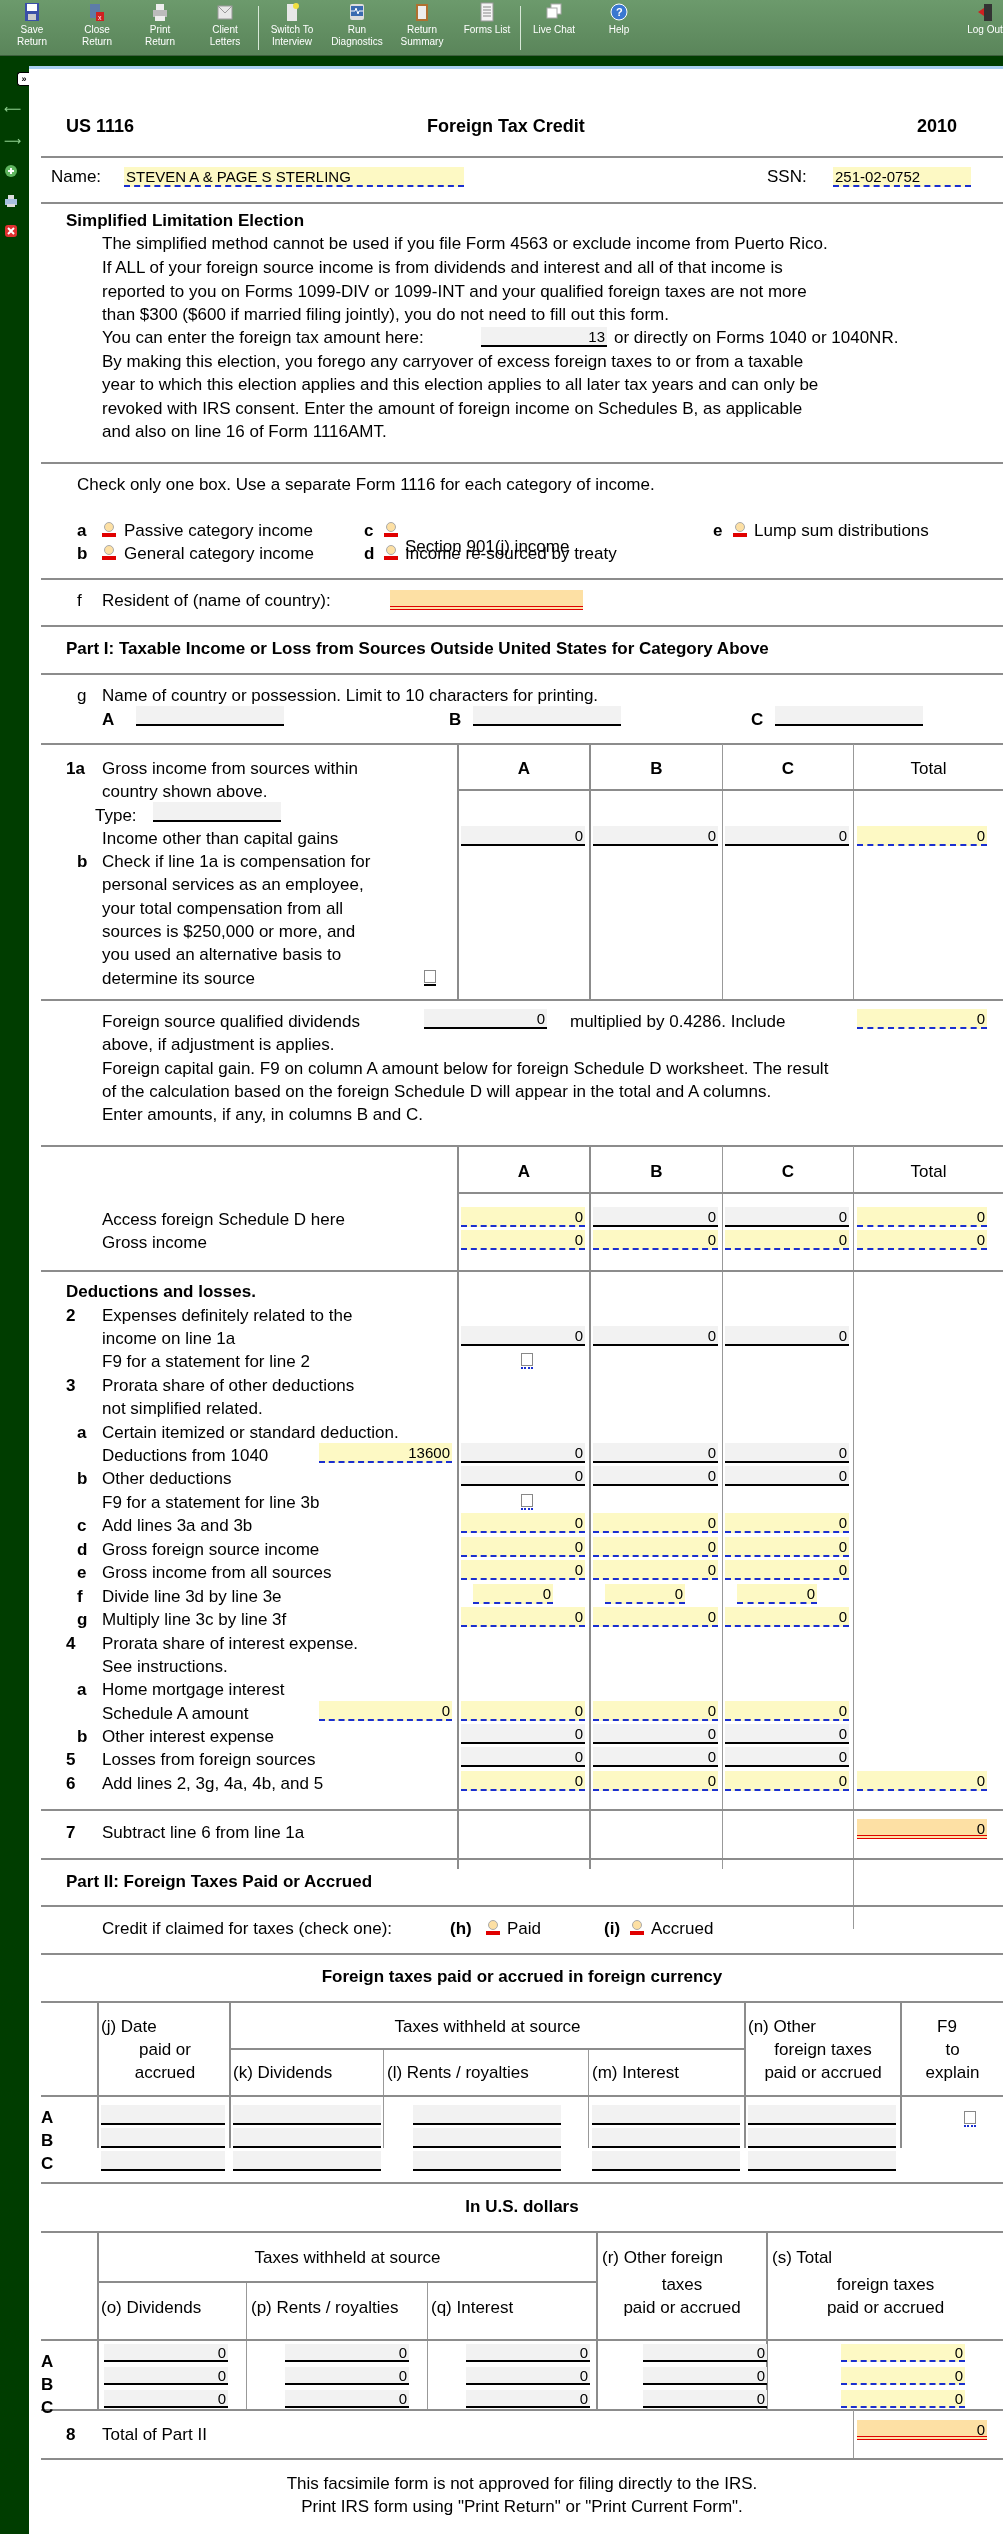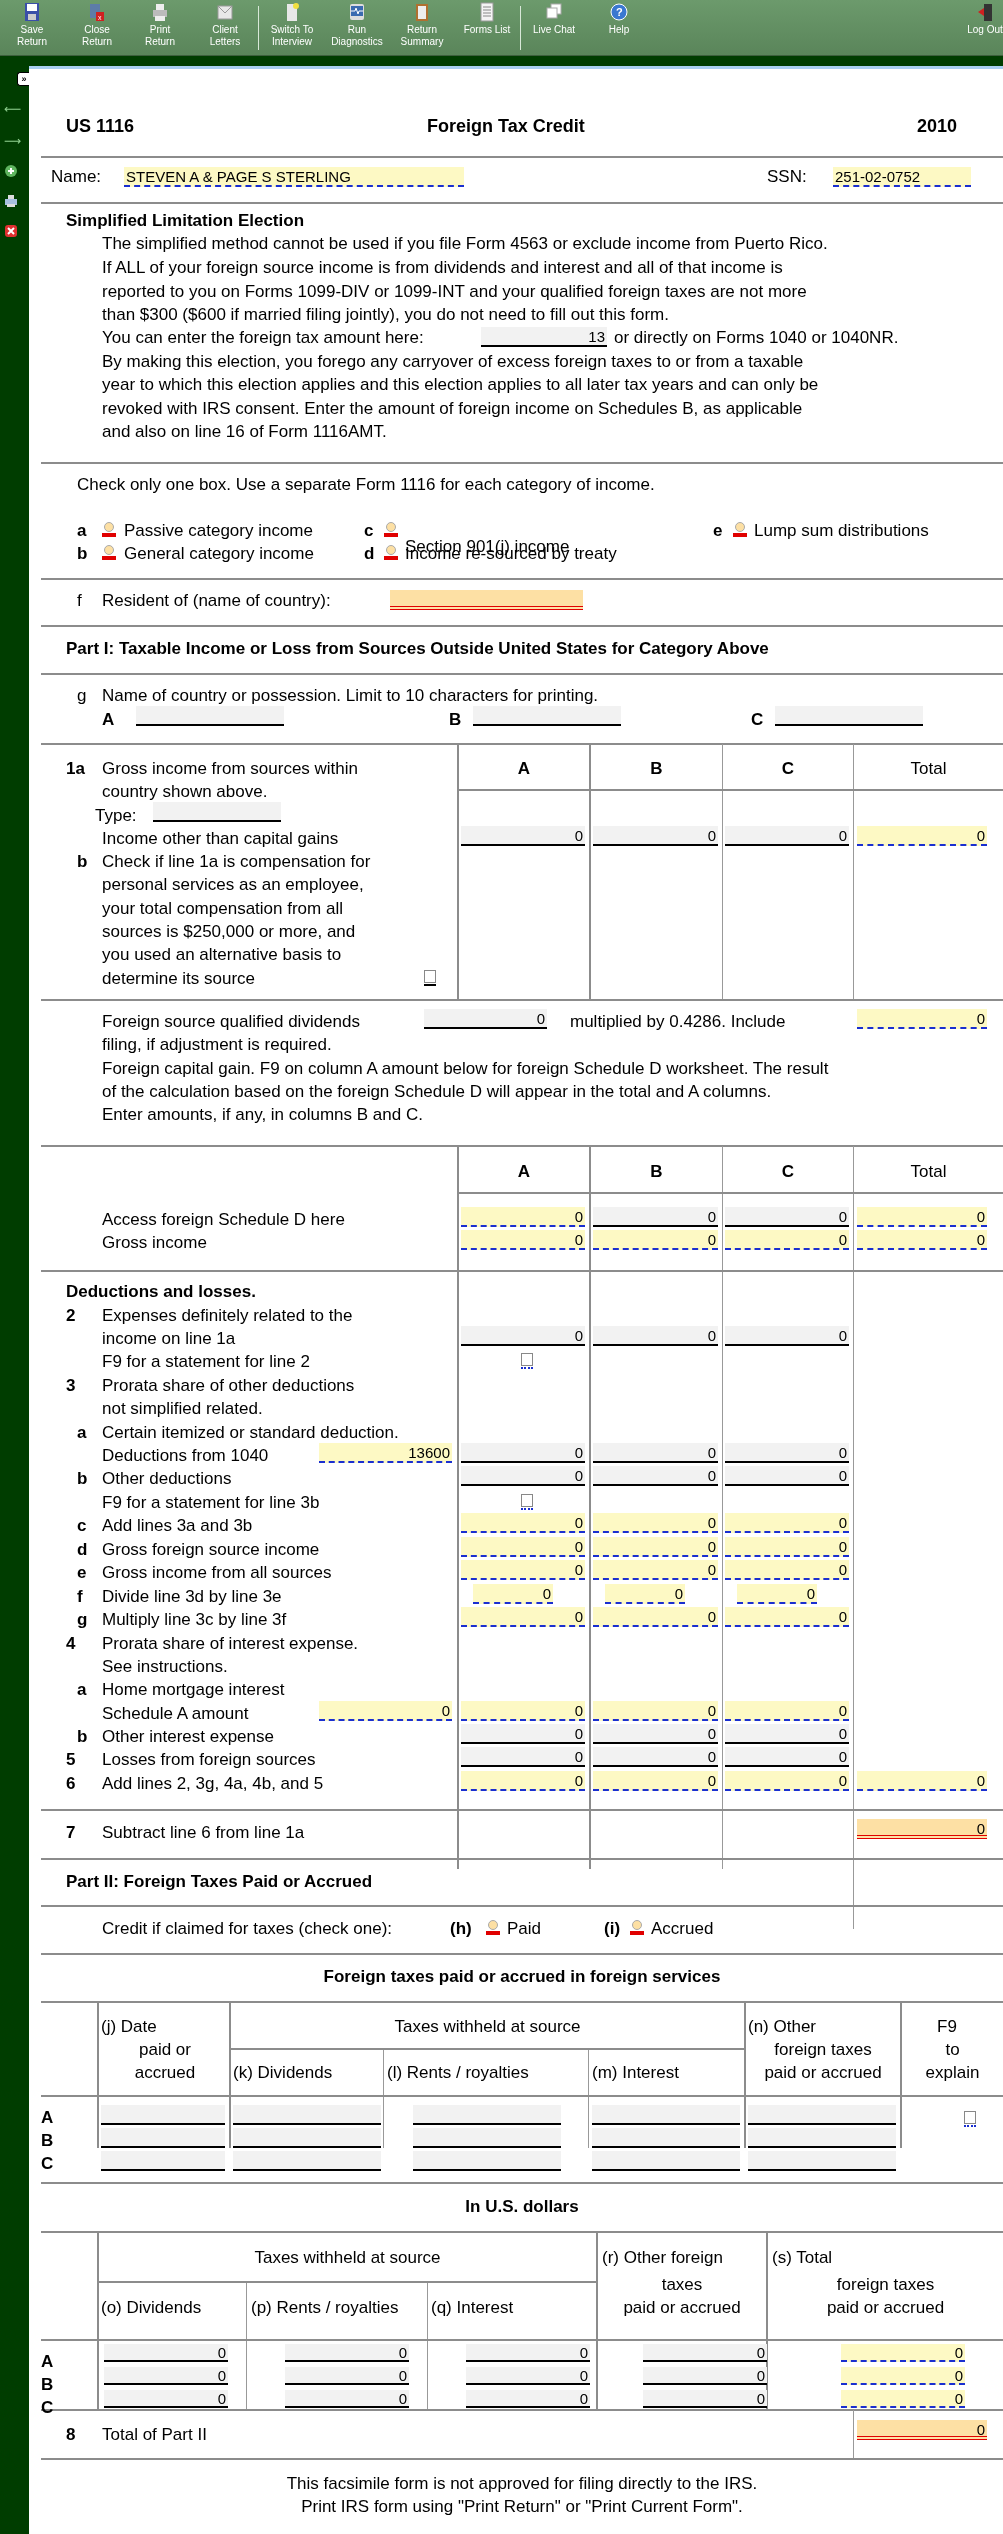--- a/index.html
+++ b/index.html
@@ -249,21 +249,21 @@
   <div class="chk" style="left:395px;top:901px">
       <div class="bx"></div>
       <div class="ul solid"></div>
     </div>
   <div class="hr" style="top:930px"></div>
 
   <div class="t" style="left:73px;top:943px">Foreign source qualified dividends</div>
   <div class="fld gray" style="left:395px;top:940px;width:123px">0</div>
   <div class="t" style="left:541px;top:943px">multiplied by 0.4286.  Include</div>
   <div class="fld yel" style="left:828px;top:940px;width:130px">0</div>
-  <div class="t" style="left:73px;top:966px">filing,  if adjustment is required.</div>
+  <div class="t" style="left:73px;top:966px">above,  if adjustment is applies.</div>
   <div class="t" style="left:73px;top:990px">Foreign capital gain.  F9 on column A amount below for foreign Schedule D worksheet.  The result</div>
   <div class="t" style="left:73px;top:1013px">of the calculation based on the foreign Schedule D will appear in the total and A columns.</div>
   <div class="t" style="left:73px;top:1036px">Enter amounts,  if any,  in columns B and C.</div>
   <div class="hr" style="top:1076px"></div>
 
   <div class="vr" style="left:428px;top:1077px;height:433px"></div>
   <div class="vr" style="left:560px;top:1077px;height:433px"></div>
   <div class="vr1" style="left:693px;top:1077px;height:433px"></div>
   <div class="vr1" style="left:824px;top:1077px;height:433px"></div>
   <div class="abs" style="left:428px;top:1123px;width:546px;height:2px;background:#8c8c8c"></div>
@@ -399,21 +399,21 @@
     </div>
   <div class="t" style="left:478px;top:1850px">Paid</div>
   <div class="t b" style="left:575px;top:1850px">(i)</div>
   <div class="radio" style="left:601px;top:1851px">
       <div class="c"></div>
       <div class="u"></div>
     </div>
   <div class="t" style="left:622px;top:1850px">Accrued</div>
   <div class="hr" style="top:1884px"></div>
 
-  <div class="t b center" style="left:12px;top:1898px;width:962px">Foreign taxes paid or accrued in foreign services</div>
+  <div class="t b center" style="left:12px;top:1898px;width:962px">Foreign taxes paid or accrued in foreign currency</div>
   <div class="hr" style="top:1932px"></div>
   <div class="vr" style="left:68px;top:1933px;height:146px"></div>
   <div class="vr" style="left:200px;top:1933px;height:146px"></div>
   <div class="vr1" style="left:354px;top:1980px;height:99px"></div>
   <div class="vr1" style="left:559px;top:1980px;height:99px"></div>
   <div class="vr" style="left:715px;top:1933px;height:146px"></div>
   <div class="vr" style="left:871px;top:1933px;height:146px"></div>
   <div class="abs" style="left:200px;top:1979px;width:517px;height:2px;background:#8c8c8c"></div>
 
   <div class="t" style="left:72px;top:1948px;width:128px;font-size:17px"><span>(j)   Date</span></div>

